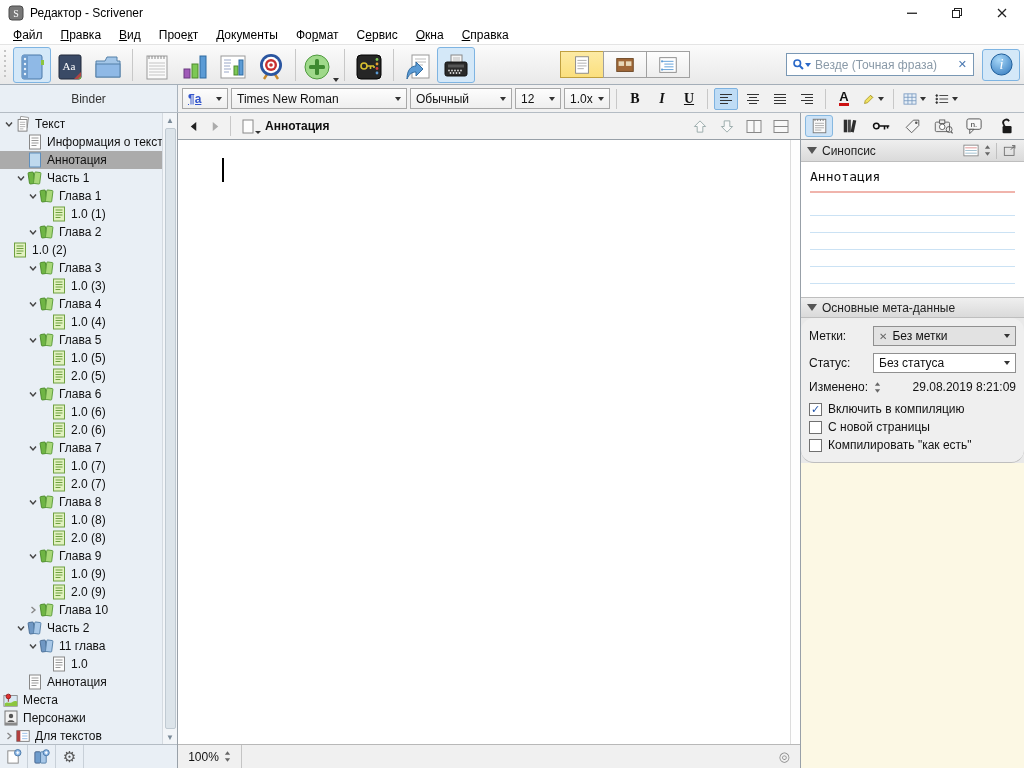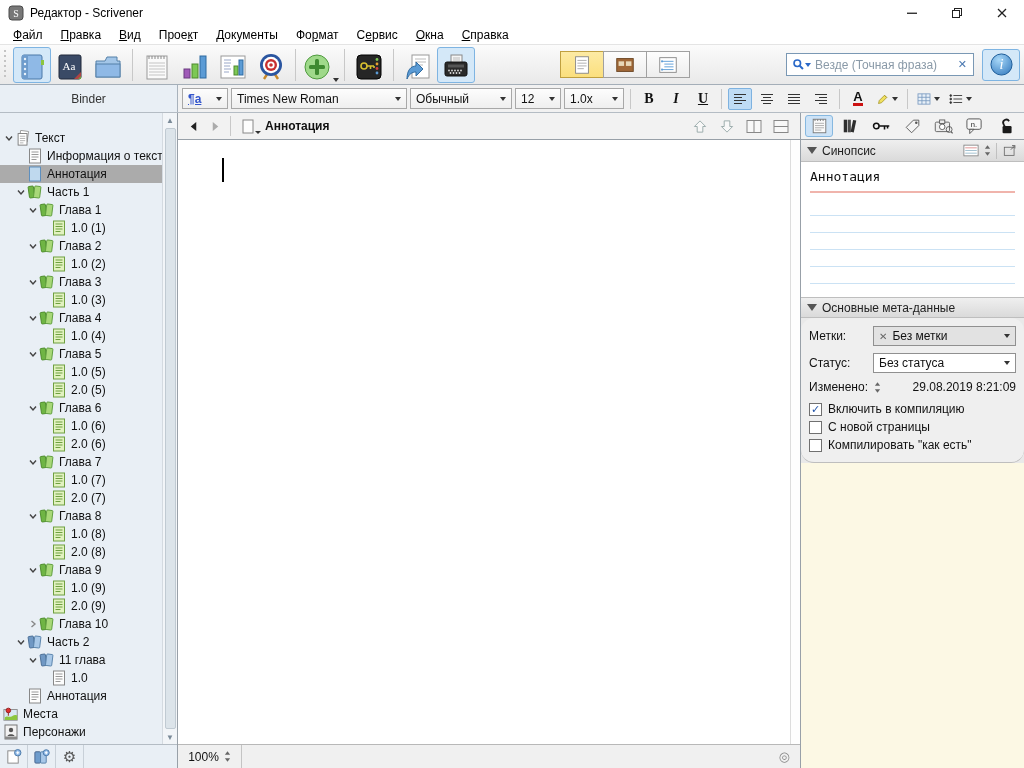--- a/index.html
+++ b/index.html
@@ -59,21 +59,21 @@
   .ital-i { font-family:"Liberation Serif",serif; font-style:italic; font-weight:bold; font-size:14px; }
   .und-u { font-family:"Liberation Serif",serif; font-weight:bold; font-size:14px; text-decoration:underline; }
   .acolor { font-weight:bold; font-size:13px; border-bottom:3px solid #CC1111; line-height:12px; }
 
   
   .main { flex:1; display:flex; min-height:0; }
 
   
   .binder-col { width:178px; display:flex; flex-direction:column; background:#E9EFF5; border-right:1px solid #98A0A8; }
   .binder-body { flex:1; display:flex; min-height:0; }
-  .tree-rows { flex:1; padding-top:2px; overflow:hidden;margin-top:14px; }
+  .tree-rows { flex:1; padding-top:2px; overflow:hidden; }
   .brow { height:18px; display:flex; align-items:center; white-space:nowrap; }
   .brow.sel { background:#ABABAB; }
   .bexp { width:12px; height:12px; display:flex; align-items:center; justify-content:center; flex:0 0 12px; }
   .bexp svg { width:10px; height:10px; }
   .bicon { width:16px; height:16px; margin-right:4px; flex:0 0 16px; }
   .bicon svg { width:16px; height:16px; }
   .blabel { overflow:hidden; }
   .binder-scroll { width:15px; background:#F2F5F8; border-left:1px solid #D4DAE0; display:flex; flex-direction:column; align-items:center; color:#7A8A98; }
   .scroll-arrow { height:14px; display:flex; align-items:center; justify-content:center; font-size:8px; width:100%; }
   .scroll-thumb { flex:1; width:11px; margin:1px 0; background:#DCE4EA; border:1px solid #C0CAD2; border-radius:2px; }
@@ -421,21 +421,21 @@
           <span class="tri"></span>
         </div>
       <div class="fcombo" style="width:102px;">
           <span>Обычный</span>
           <span class="tri"></span>
         </div>
       <div class="fcombo" style="width:46px;">
           <span>12</span>
           <span class="tri"></span>
         </div>
-      <div class="fcombo" style="width:60px;">
+      <div class="fcombo" style="width:46px;">
           <span>1.0x</span>
           <span class="tri"></span>
         </div>
       <span class="fsep"></span>
       <div class="fbtn">
           <span class="bold-b">B</span>
         </div>
       <div class="fbtn">
           <span class="ital-i">I</span>
         </div>
@@ -610,21 +610,21 @@
                 </svg>
               </span>
               <span class="bicon">
                 <svg viewBox="0 0 18 16">
                   <rect x="2" y="1.5" width="6" height="13" rx="1" fill="#6FB544" stroke="#4A8A28" transform="rotate(-8 5 8)"></rect>
                   <rect x="8" y="1.5" width="7" height="13" rx="1" fill="#A8D878" stroke="#5A9A38" transform="rotate(7 11.5 8)"></rect>
                 </svg>
               </span>
               <span class="blabel">Глава 2</span>
             </div>
-            <div class="brow" style="padding-left: 39px;">
+            <div class="brow" style="">
               <span class="bexp"></span>
               <span class="bicon">
                 <svg viewBox="0 0 14 16">
                   <rect x="1.5" y="1" width="11" height="14" fill="#E2F2C0" stroke="#6FA040"></rect>
                   <g stroke="#6FA040">
                     <line x1="3.5" y1="4" x2="10.5" y2="4"></line>
                     <line x1="3.5" y1="6.5" x2="10.5" y2="6.5"></line>
                     <line x1="3.5" y1="9" x2="10.5" y2="9"></line>
                     <line x1="3.5" y1="11.5" x2="8.5" y2="11.5"></line>
                   </g>

